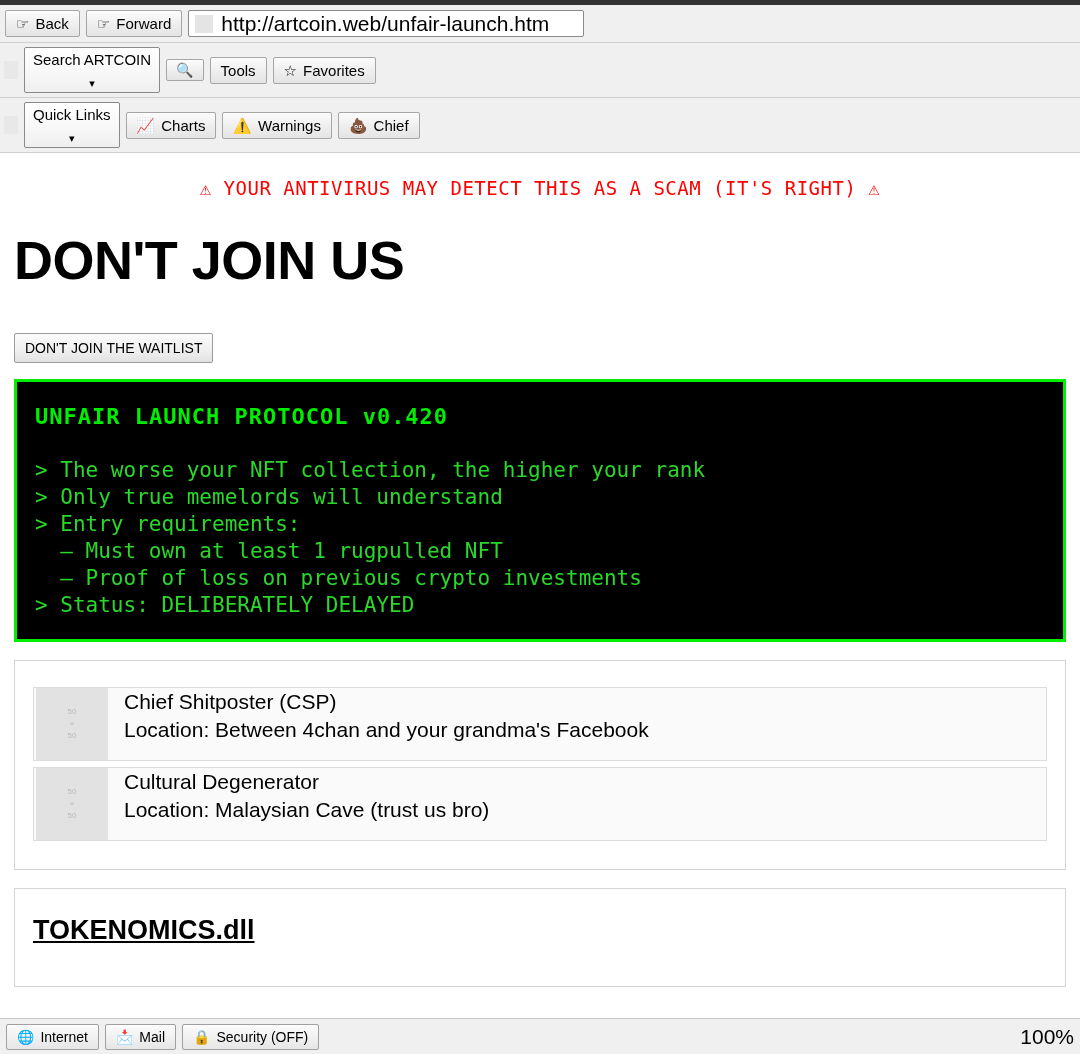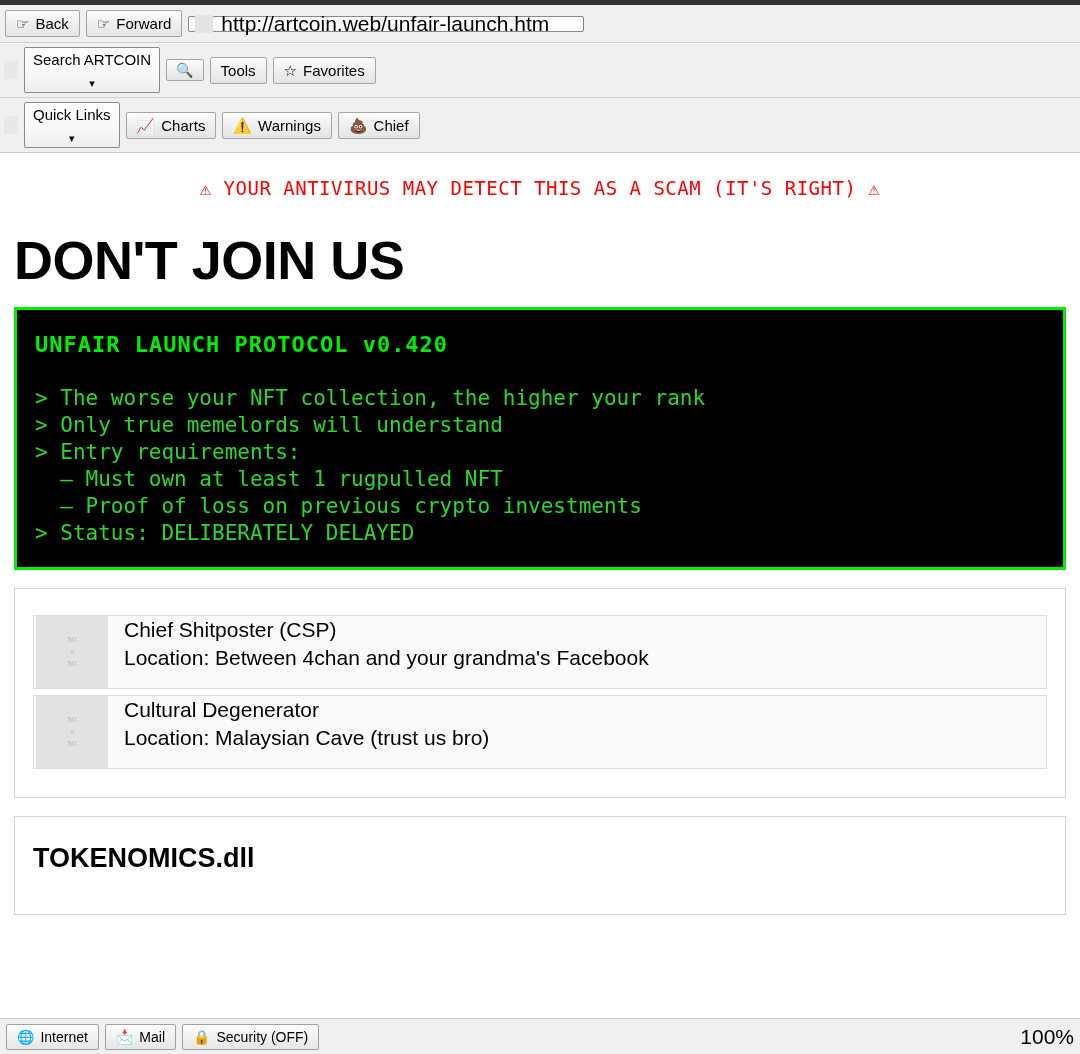--- a/index.html
+++ b/index.html
@@ -48,21 +48,21 @@
 
   .urlbar {
     flex: 1;
     display: flex;
     align-items: center;
     background: #ffffff;
     border: 1px solid #8a8a8a;
     border-radius: 2px;
     padding: 2px 6px;
     margin-right: 496px;
-    height: 16px;
+    height: 27px;
   }
   .urlbar .favicon-ph {
     width: 18px; height: 18px;
     background: #e4e4e4;
     border: none;
     margin-right: 8px;
     flex: 0 0 auto;
     font-size: 7px; color: #b5b5b5;
     display: flex; align-items: center; justify-content: center;
   }
@@ -164,21 +164,21 @@
     background: #ffffff;
     border: 1px solid #d4d4d4;
     padding: 26px 18px 22px 18px;
   }
   .card-title {
     font-size: 27px;
     font-weight: bold;
     color: #000;
     margin: 0 0 26px 0;
   }
-  .card.tokenomics { padding-bottom: 40px; }
+  .card.tokenomics { padding-bottom: 40px; text-decoration: underline; }
   .card.tokenomics .card-title { margin-bottom: 0; }
 
   .member {
     display: flex;
     border: 1px solid #dddddd;
     background: #fafafa;
     margin-bottom: 6px;
     padding: 0;
     min-height: 58px;
   }
@@ -289,20 +289,21 @@
     </button>
   </div>
 </div>
 
 <div class="page">
 
   <div class="scam-banner">⚠ YOUR ANTIVIRUS MAY DETECT THIS AS A SCAM (IT'S RIGHT) ⚠</div>
 
   <h1 class="hero-title">DON'T JOIN US</h1>
 
+  <div class="waitlist-btn">DON'T JOIN THE WAITLIST</div>
 
   <div class="terminal">
     <div class="terminal-title">UNFAIR LAUNCH PROTOCOL v0.420</div>
     <div class="terminal-line">&gt; The worse your NFT collection, the higher your rank</div>
     <div class="terminal-line">&gt; Only true memelords will understand</div>
     <div class="terminal-line">&gt; Entry requirements:</div>
     <div class="terminal-line">  — Must own at least 1 rugpulled NFT</div>
     <div class="terminal-line">  — Proof of loss on previous crypto investments</div>
     <div class="terminal-line">&gt; Status: DELIBERATELY DELAYED</div>
   </div>

